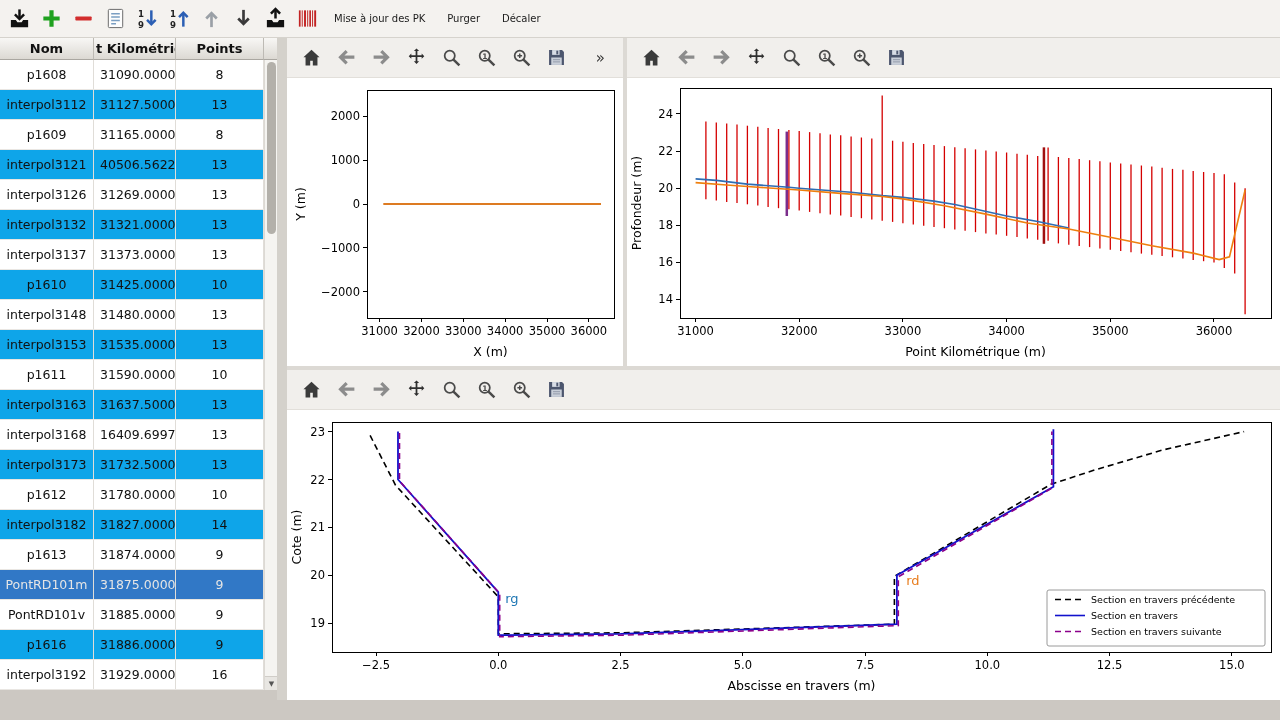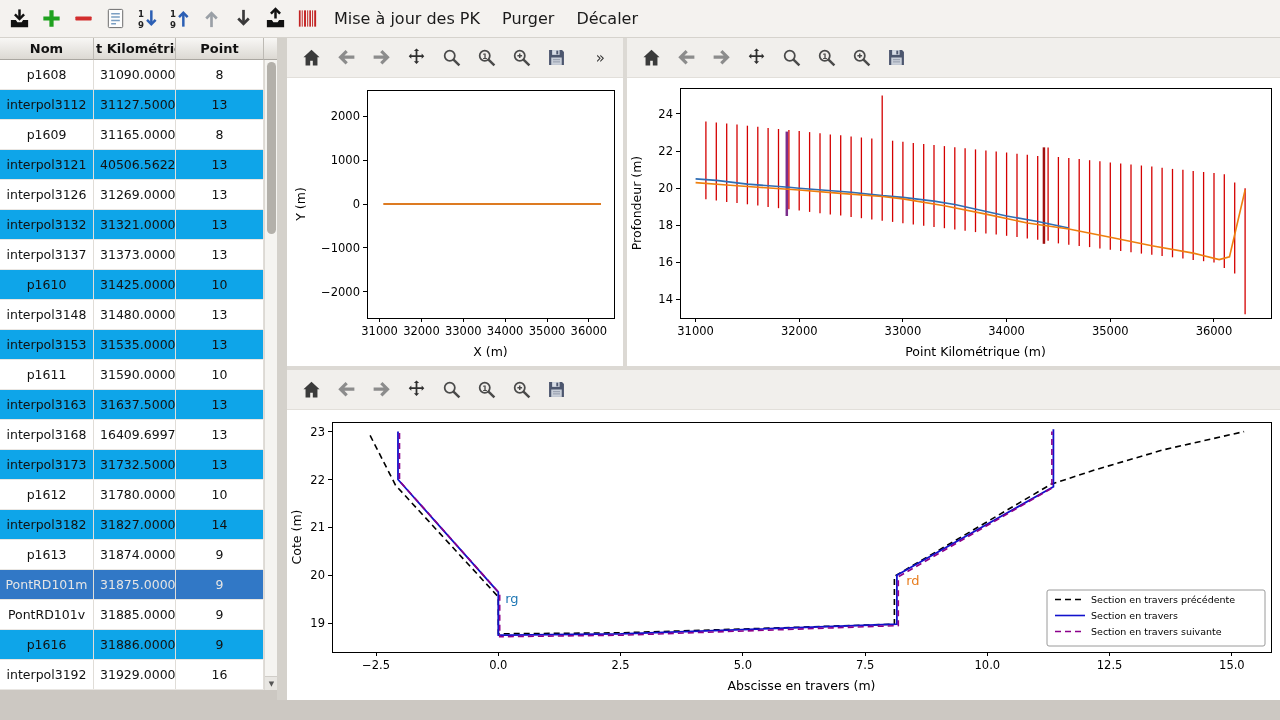--- a/index.html
+++ b/index.html
@@ -8,21 +8,21 @@
   svg text{font-family:"DejaVu Sans","Liberation Sans",sans-serif}
 
   #app{position:relative;width:1280px;height:720px;background:#ccc8c2}
 
   
   #main-toolbar{position:absolute;left:0;top:0;width:1280px;height:38px;background:#f4f2ef;
     border-bottom:1px solid #d6d3cd;display:flex;align-items:center;gap:2px;padding:0 4px}
   .tb-btn{width:30px;height:30px;border:none;background:transparent;display:flex;align-items:center;
     justify-content:center;border-radius:3px;cursor:pointer}
   .tb-btn svg{width:23px;height:23px;display:block}
-  .tb-menu{background:transparent;border:none;font-family:inherit;font-size:16px;color:#1b1b1b;
+  .tb-menu{background:transparent;border:none;font-family:inherit;font-size:10px;color:#1b1b1b;
     height:30px;padding:0 10px;cursor:pointer;white-space:nowrap}
   .tb-menu:first-of-type{margin-left:14px}
 
   
   #table-panel{position:absolute;left:0;top:38px;width:277px;height:652px;background:#ffffff;overflow:hidden}
   #table-header{display:flex;height:22px}
   .hcell{background:linear-gradient(#f8f7f5,#dcd9d3);border-right:1px solid #bdbab4;border-bottom:1px solid #aaa7a1;
     font-weight:bold;font-size:13px;color:#111;display:flex;align-items:center;justify-content:center;
     overflow:hidden;white-space:nowrap}
   .hcell.c0{width:94px}
@@ -142,21 +142,21 @@
       </button>
       <button class="tb-menu">Mise à jour des PK</button>
       <button class="tb-menu">Purger</button>
       <button class="tb-menu">Décaler</button>
     </div>
 
   <div id="table-panel">
     <div id="table-header">
       <div class="hcell c0">Nom</div>
       <div class="hcell c1">t Kilométrique</div>
-      <div class="hcell c2">Point</div>
+      <div class="hcell c2">Points</div>
       <div class="hcell hfill"></div>
     </div>
     <div id="table-body">
         <div class="trow">
           <div class="tcell c0">p1608</div>
           <div class="tcell c1">31090.0000</div>
           <div class="tcell c2">8</div>
         </div>
         <div class="trow alt">
           <div class="tcell c0">interpol3112</div>

